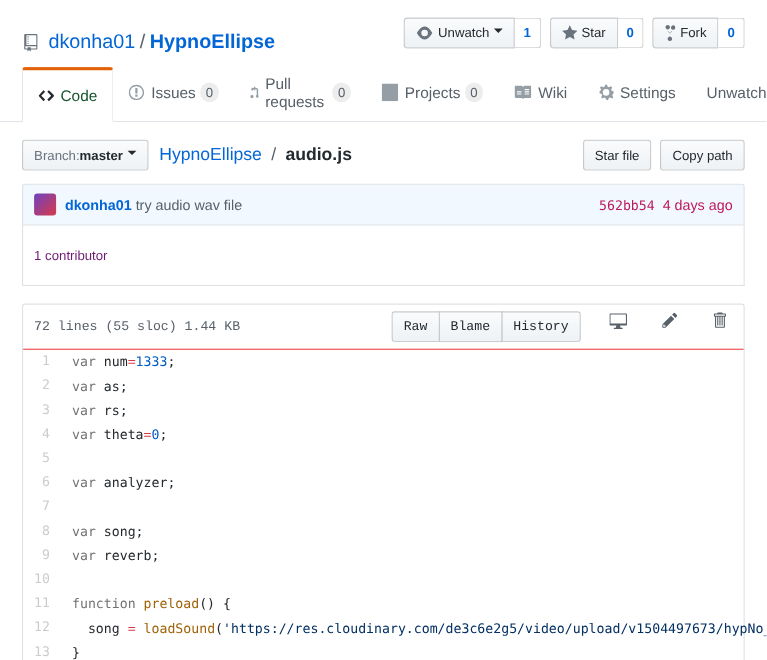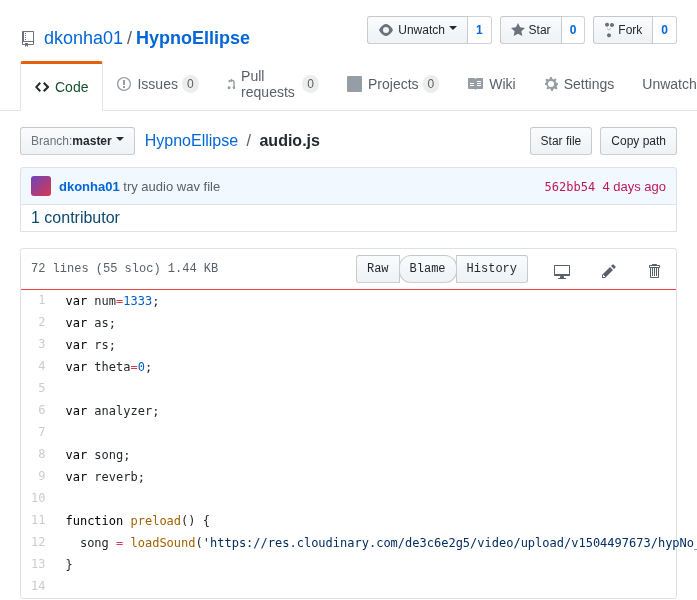--- a/index.html
+++ b/index.html
@@ -28,33 +28,33 @@
 .branch-btn i{font-style:normal;color:#6a737d}
 .breadcrumb{margin-left:10px;font-size:16px}
 .breadcrumb .sep{margin:0 4px;color:#586069}
 .breadcrumb strong{color:#24292e}
 .file-nav-right{margin-left:auto;display:flex;gap:8px}
 .commit-tease{border:1px solid #dfe2e5;border-radius:3px 3px 0 0;background:#f1f8ff;padding:8px 10px;display:flex;align-items:center;font-size:13px}
 .avatar{width:20px;height:20px;border-radius:3px;background:linear-gradient(135deg,#6f42c1,#d73a49);margin-right:8px;flex-shrink:0}
 .commit-msg{color:#586069}
 .commit-meta{margin-left:auto;color:#be185d}
 .commit-meta .sha{font-family:SFMono-Regular,Consolas,Menlo,monospace;font-size:12px}
-.contrib{border:1px solid #dfe2e5;border-top:0;padding:4px 10px;font-size:16px;color:#0c4a6e}
+.contrib{border:1px solid #dfe2e5;border-top:0;padding:20px 10px;font-size:12px;color:#701a75}
 .blob-wrapper{border:1px solid #dfe2e5;border-radius:3px;margin-top:16px}
 .blob-header{padding:6px 10px;border-bottom:1px solid #ef4444;font-family:Liberation Mono, monospace;font-size:12px;color:#586069;display:flex;align-items:center}
-.blob-actions{margin-left:auto;display:flex;align-items:flex-end;gap:20px}
+.blob-actions{margin-left:auto;display:flex;align-items:flex-start;gap:20px}
 .btn-group{display:inline-flex}
-.btn-group .btn{border-radius:12px;margin-left:-1px;font-size:12px}
+.btn-group .btn{border-radius:0;margin-left:-1px;font-size:12px}
 .btn-group .btn:first-child{border-radius:3px 0 0 3px;margin-left:0}
 .btn-group .btn:last-child{border-radius:0 3px 3px 0}
 .icon-btn{padding:0 6px;color:#586069;cursor:pointer}
 .code-table{border-collapse:collapse;width:100%}
 .line-num{width:40px;text-align:right;padding:0 10px;color:#ccc;font-family:SFMono-Regular,Consolas,Menlo,monospace;font-size:12px;line-height:20px;user-select:none;vertical-align:top}
 .line-code{font-family:SFMono-Regular,Consolas,Menlo,monospace;font-size:12px;line-height:20px;white-space:pre;padding-left:10px}
-.kw{color:#000000}
+.kw{color:#737373}
 .num{color:#005cc5}
 .fn{color:#a16207}
 .op{color:#d73a49}
 .str{color:#032f62}
 </style>
 </head>
 <body>
 
 <div class="pagehead">
   <div class="pageactions">

